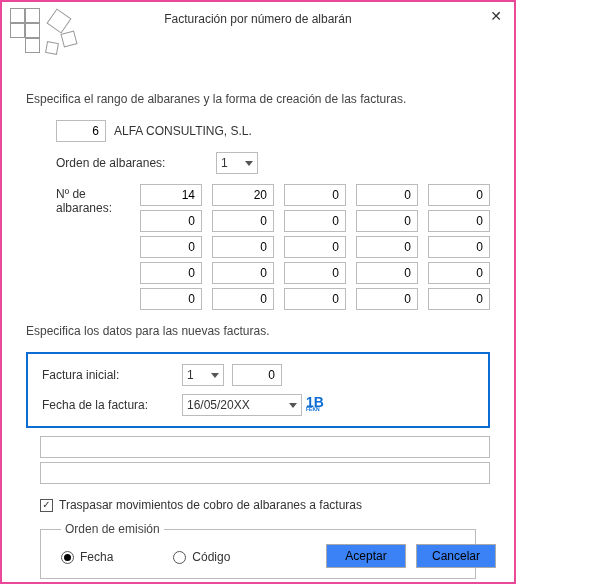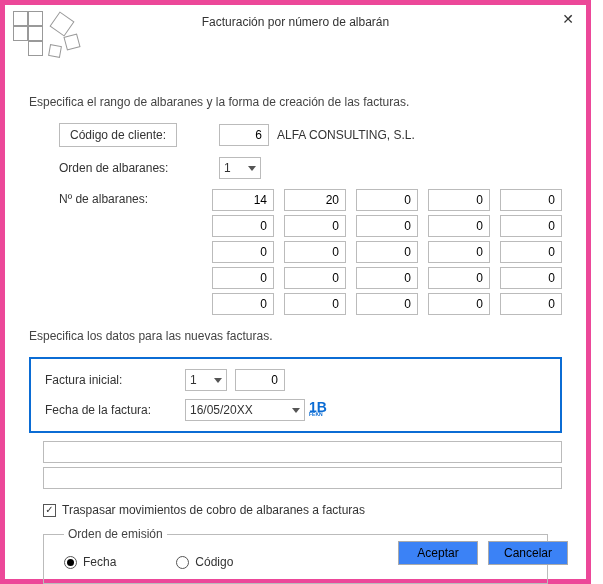--- a/index.html
+++ b/index.html
@@ -9,24 +9,24 @@
     height: 584px;
     font-family: "Segoe UI", Tahoma, sans-serif;
     font-size: 12px;
     color: #333;
     background: #fff;
     box-sizing: border-box;
   }
   *, *::before, *::after { box-sizing: border-box; }
 
   .window {
-    width: 591px;
+    width: 516px;
     height: 584px;
     position: relative;
-    border: 5px solid #ec4899;
+    border: 2px solid #ec4899;
   }
 
   .titlebar {
     position: relative;
     height: 56px;
   }
   .titlebar .title {
     position: absolute;
     top: 10px;
     width: 100%;
@@ -216,23 +216,20 @@
         <div class="sq sqH"></div>
     </div>
     <div class="title">Facturación por número de albarán</div>
     <div class="close">✕</div>
   </div>
 
   <div class="content">
     <p class="section-title">Especifica el rango de albaranes y la forma de creación de las facturas.</p>
 
     <div class="row indent">
-      <div class="label-col">
-        <span class="boxed-label">Código de cliente:</span>
-      </div>
       <input class="txt" value="6" style="">
       <span class="client-name">ALFA CONSULTING, S.L.</span>
     </div>
 
     <div class="row indent">
       <div class="label-col">Orden de albaranes:</div>
       <div class="select">
         <span class="v">1</span>
         <span class="caret"></span>
       </div>

